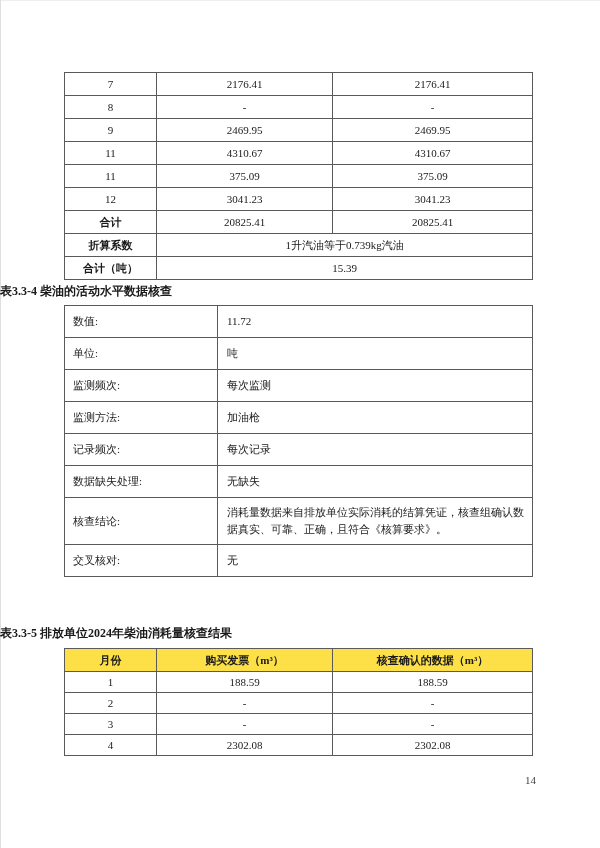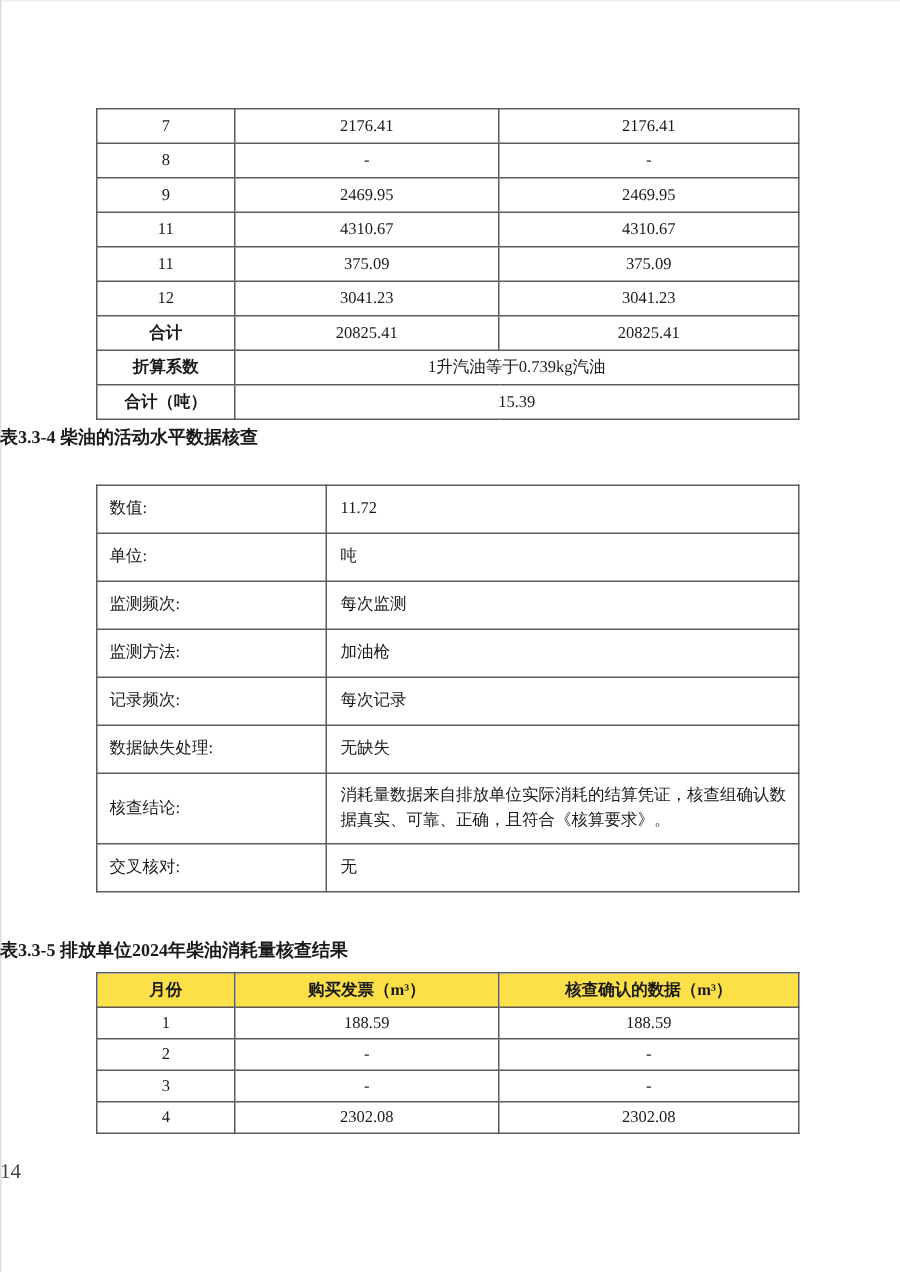--- a/index.html
+++ b/index.html
@@ -28,36 +28,36 @@
   .t1 td{text-align:center;height:22px;line-height:13px;}
   .t1 td.lbl-b{font-weight:bold;margin-left:18px;}
   
   .tbl-title{
     position:absolute;left:0;width:592px;
     text-align:left;font-weight:bold;font-size:12px;line-height:16px;
   }
   .title-a{top:283px;}
   .title-b{top:625px;}
   
-  .t2{left:64px;top:323px;width:468px;}
+  .t2{left:64px;top:305px;width:468px;}
   .t2 td{text-align:left;height:31px;line-height:15px;}
   .t2 td.k{padding-left:8px;}
   .t2 td.v{padding-left:9px;}
   .t2 td.conclusion{height:auto;padding:6px 8px 6px 9px;line-height:17px;}
   
   .t3{left:64px;top:648px;width:468px;}
   .t3 th{
     background:#fde047;text-align:center;height:22px;
     font-weight:bold;line-height:13px;
   }
   .t3 td{text-align:center;height:20px;line-height:12px;}
   
   .page-num{
     position:absolute;left:0;top:774px;width:536px;
-    text-align:left;font-size:14px;color:#444;
+    text-align:right;font-size:11px;color:#444;
   }
 </style>
 </head>
 <body>
 
 <div class="page">
 
   <table class="t1">
     <colgroup>
         <col style="width:92px">

